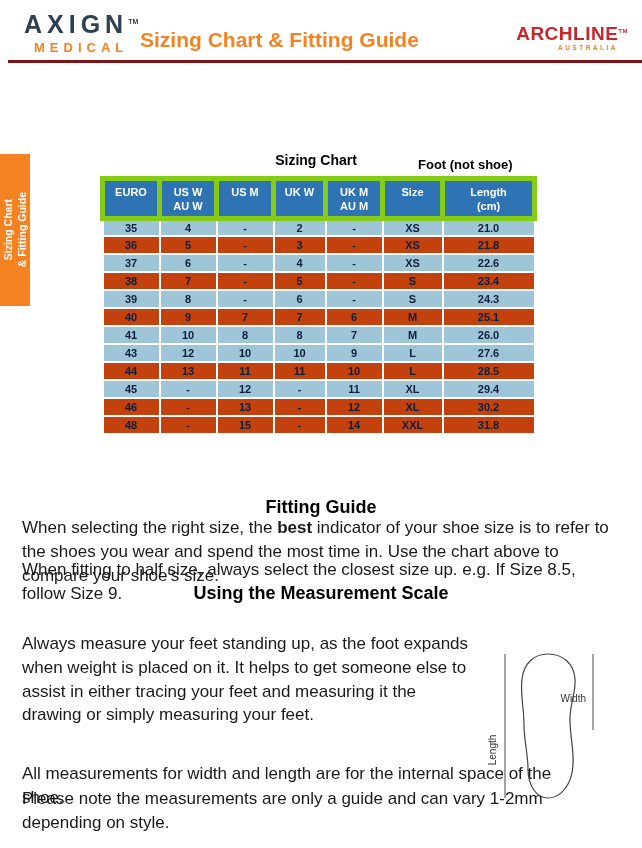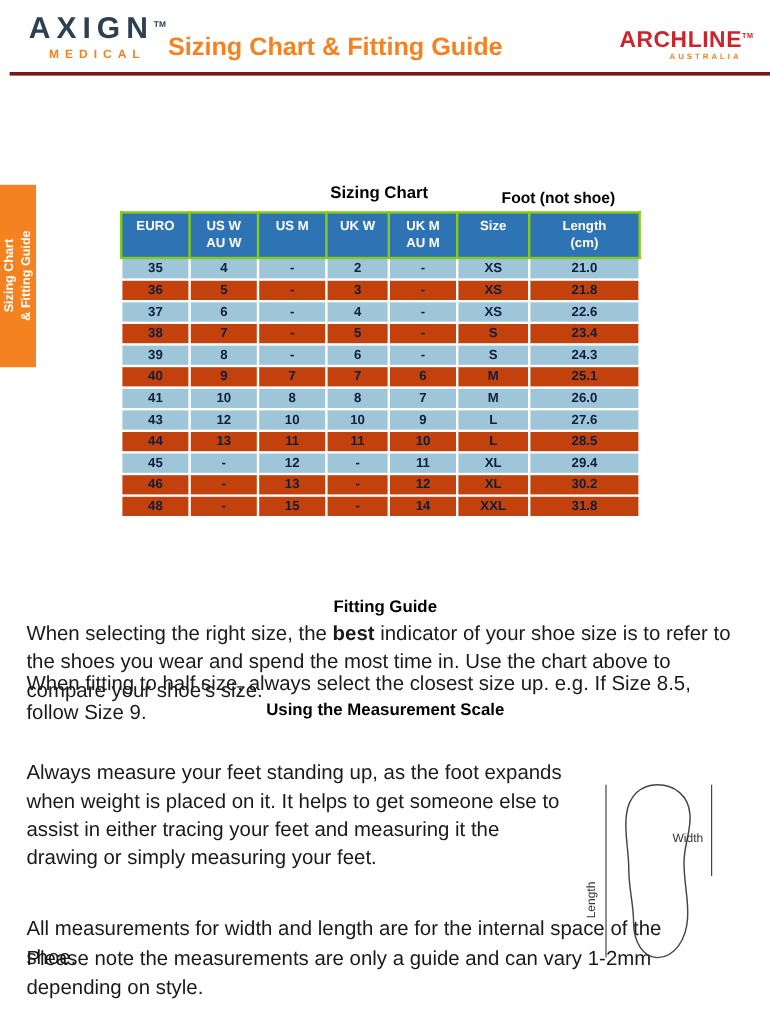--- a/index.html
+++ b/index.html
@@ -6,21 +6,21 @@
   html,body { background:#ffffff; }
   .page {
     position:relative; width:642px; height:848px; margin:0 auto;
     background:#ffffff; font-family:"Liberation Sans", sans-serif; overflow:hidden;
   }
 
   
   .axign-logo { position:absolute; left:24px; top:12px; text-align:center; }
   .axign-name { font-size:25px; font-weight:bold; color:#2e3f52; letter-spacing:5px; line-height:1; }
   .axign-name sup { font-size:7px; letter-spacing:0; vertical-align:super; }
-  .axign-sub { font-size:10px; color:#f58220; letter-spacing:5px; font-weight:bold; margin-top:3px; }
+  .axign-sub { font-size:13px; color:#f58220; letter-spacing:5px; font-weight:bold; margin-top:3px; }
   .page-title {
     position:absolute; left:140px; top:28px; width:360px; text-align:left;
     font-size:21px; font-weight:bold; color:#f58220;
   }
   .archline-logo { position:absolute; right:14px; top:24px; text-align:right; }
   .archline-name { font-size:19px; font-weight:bold; color:#c9252c; letter-spacing:0.5px; line-height:1; }
   .archline-name sup { font-size:6px; vertical-align:super; }
   .archline-sub { font-size:6.5px; color:#f58220; letter-spacing:2.5px; font-weight:bold; margin-top:1px; margin-right:10px; }
   .header-divider { position:absolute; top:60px; left:8px; right:0; height:3px; background:#7d1418; }
 
@@ -36,32 +36,32 @@
 
   
   .chart-title { position:absolute; top:152px; left:100px; width:432px; text-align:center; font-size:14px; font-weight:bold; color:#000; }
   .foot-note   { position:absolute; top:157px; left:418px; font-size:13px; font-weight:bold; color:#000; }
   .sizing-table {
     position:absolute; left:100px; top:176px; width:432px;
     border-collapse:collapse; table-layout:fixed; font-size:11px;
   }
   .sizing-table th {
     background:#2e74b5; color:#ffffff; font-weight:bold;
-    border:2px solid #84cc16; padding:4px 1px 2px; line-height:1.3;
+    border:5px solid #84cc16; padding:4px 1px 2px; line-height:1.3;
     height:38px; vertical-align:top; text-align:center;
   }
   .sizing-table td {
     border:2px solid #ffffff; text-align:center; padding:1px 2px;
     font-weight:bold; color:#0e1f3d; height:18px;
   }
   tr.row-dark  td { background:#9ec5d8; }
   tr.row-light td { background:#c2410c; }
 
   
-  .h-center { position:absolute; left:0; width:100%; text-align:center; font-size:14px; font-weight:bold; color:#000; }
+  .h-center { position:absolute; left:0; width:100%; text-align:center; font-size:18px; font-weight:bold; color:#000; }
   .fitting-title { top:497px; }
   .measure-title { top:583px; }
   .para { position:absolute; left:22px; font-size:17px; color:#1a1a1a; line-height:1.4; }
   .p1 { top:516px; width:600px; }
   .p2 { top:558px; width:600px; }
   .p3 { top:610px; width:600px; }
   .p4 { top:632px; width:455px; }
   .p5 { top:699px; width:455px; }
   .p6 { top:762px; width:560px; }
   .p7 { top:787px; width:545px; }

